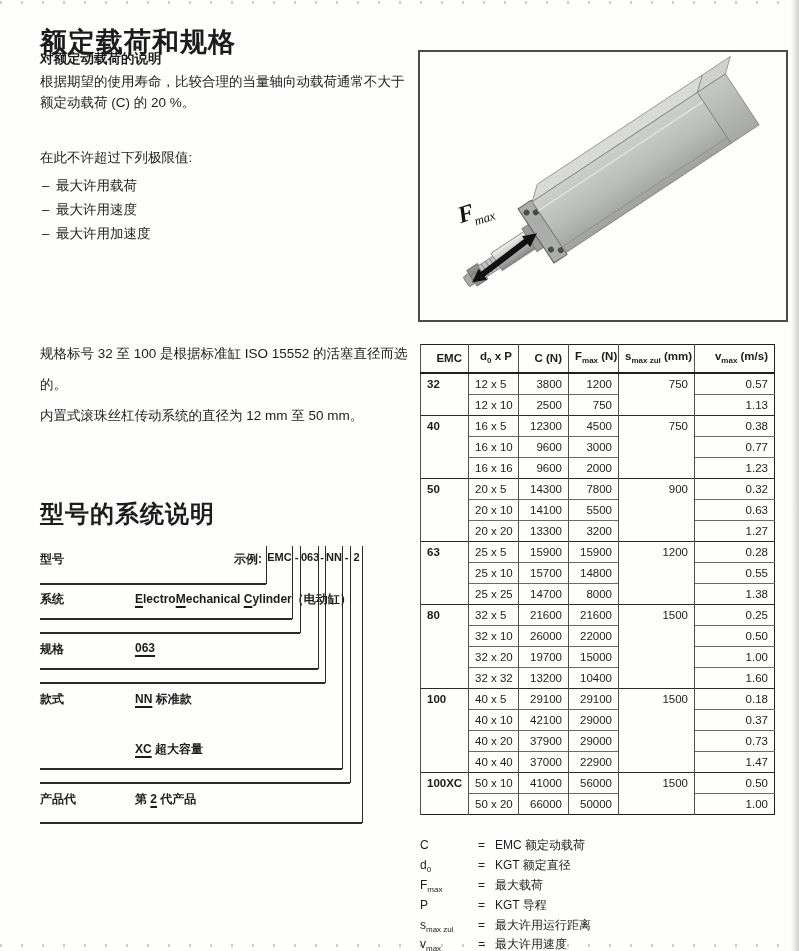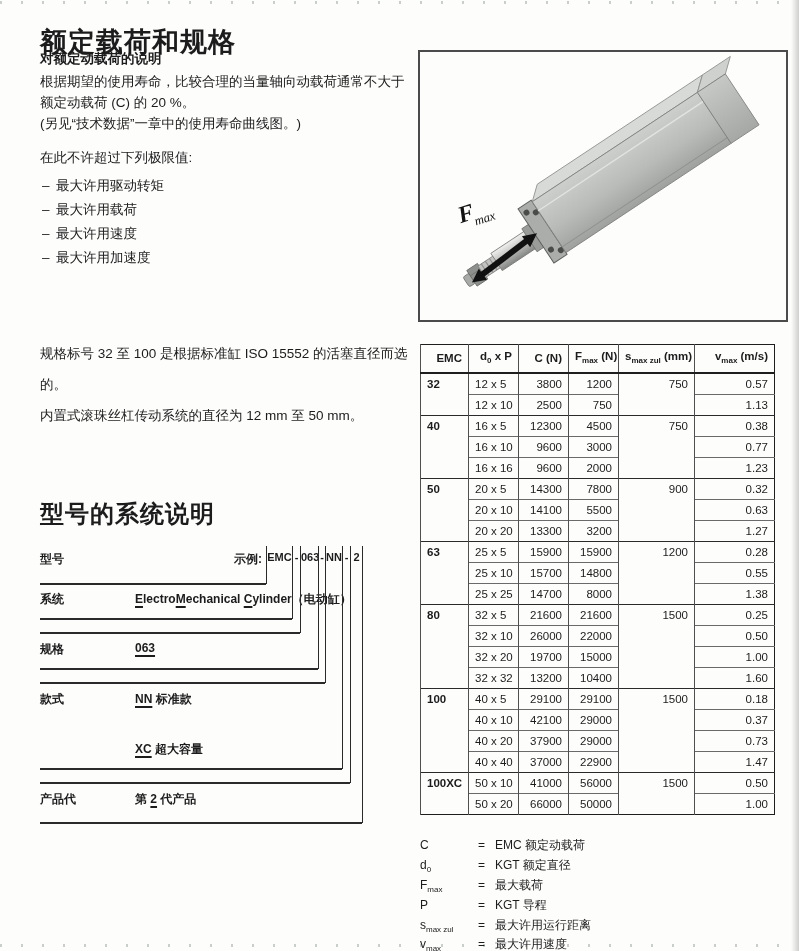--- a/index.html
+++ b/index.html
@@ -69,27 +69,25 @@
 
 <div class="scan-strip" style="top:1px"></div>
 <div class="scan-strip" style="top:944px"></div>
 <div class="scan-right"></div>
 
 <h1 class="abs page-title">额定载荷和规格</h1>
 
 <div class="abs intro">
   <div class="hd">对额定动载荷的说明</div>
   <div>根据期望的使用寿命，比较合理的当量轴向动载荷通常不大于额定动载荷 (C) 的 20 %。</div>
-  <div>(另见“技术数据”一章中的使用寿命曲线图。)</div>
 </div>
 
 <div class="abs limits">
   <div>在此不许超过下列极限值:</div>
   <ul>
-    <li><span class="dash">–</span><span>最大许用驱动转矩</span></li>
     <li><span class="dash">–</span><span>最大许用载荷</span></li>
     <li><span class="dash">–</span><span>最大许用速度</span></li>
     <li><span class="dash">–</span><span>最大许用加速度</span></li>
   </ul>
 </div>
 
 <div class="abs sizes">
   <div>规格标号 32 至 100 是根据标准缸 ISO 15552 的活塞直径而选的。</div>
   <div>内置式滚珠丝杠传动系统的直径为 12 mm 至 50 mm。</div>
 </div>

